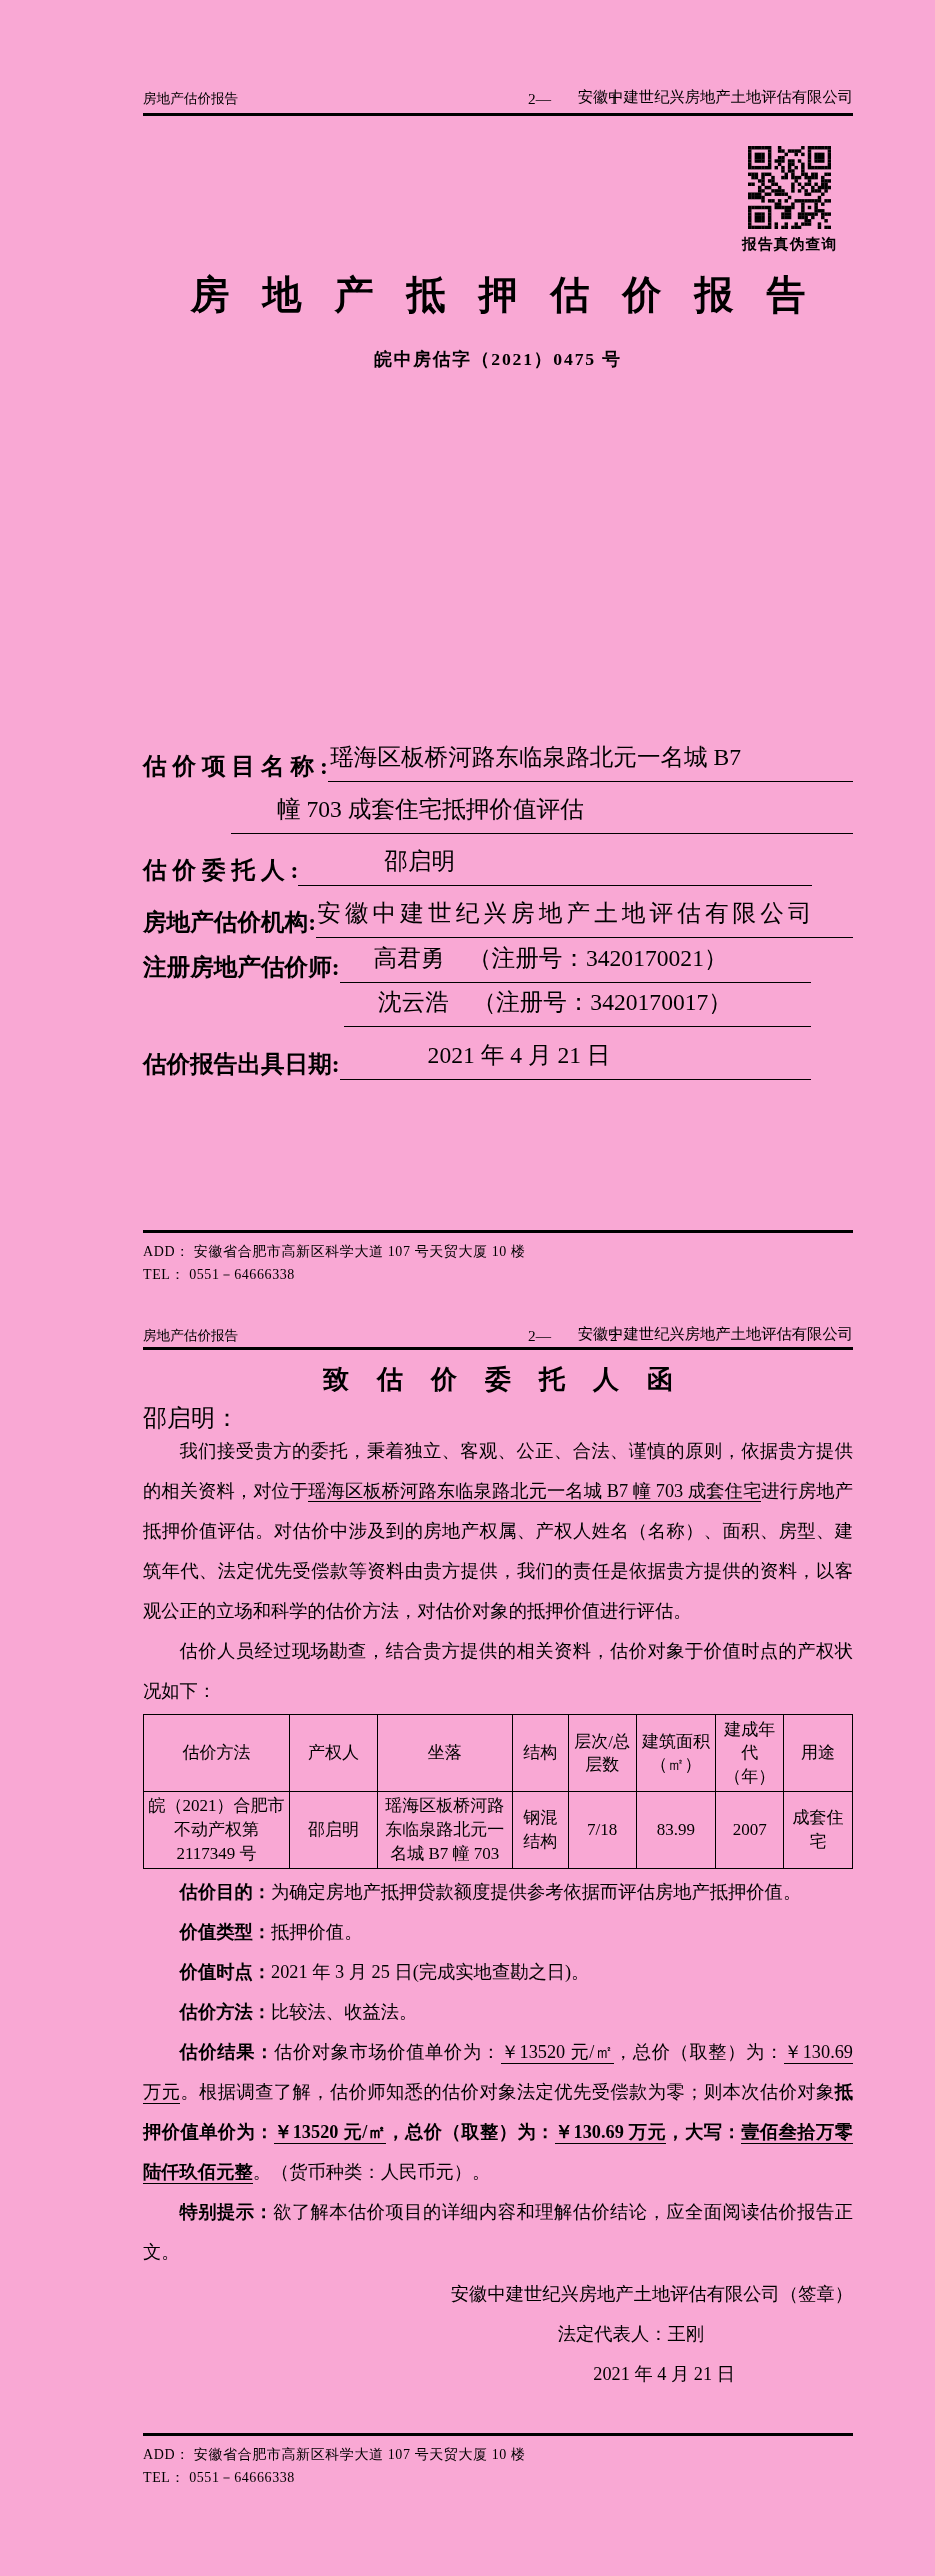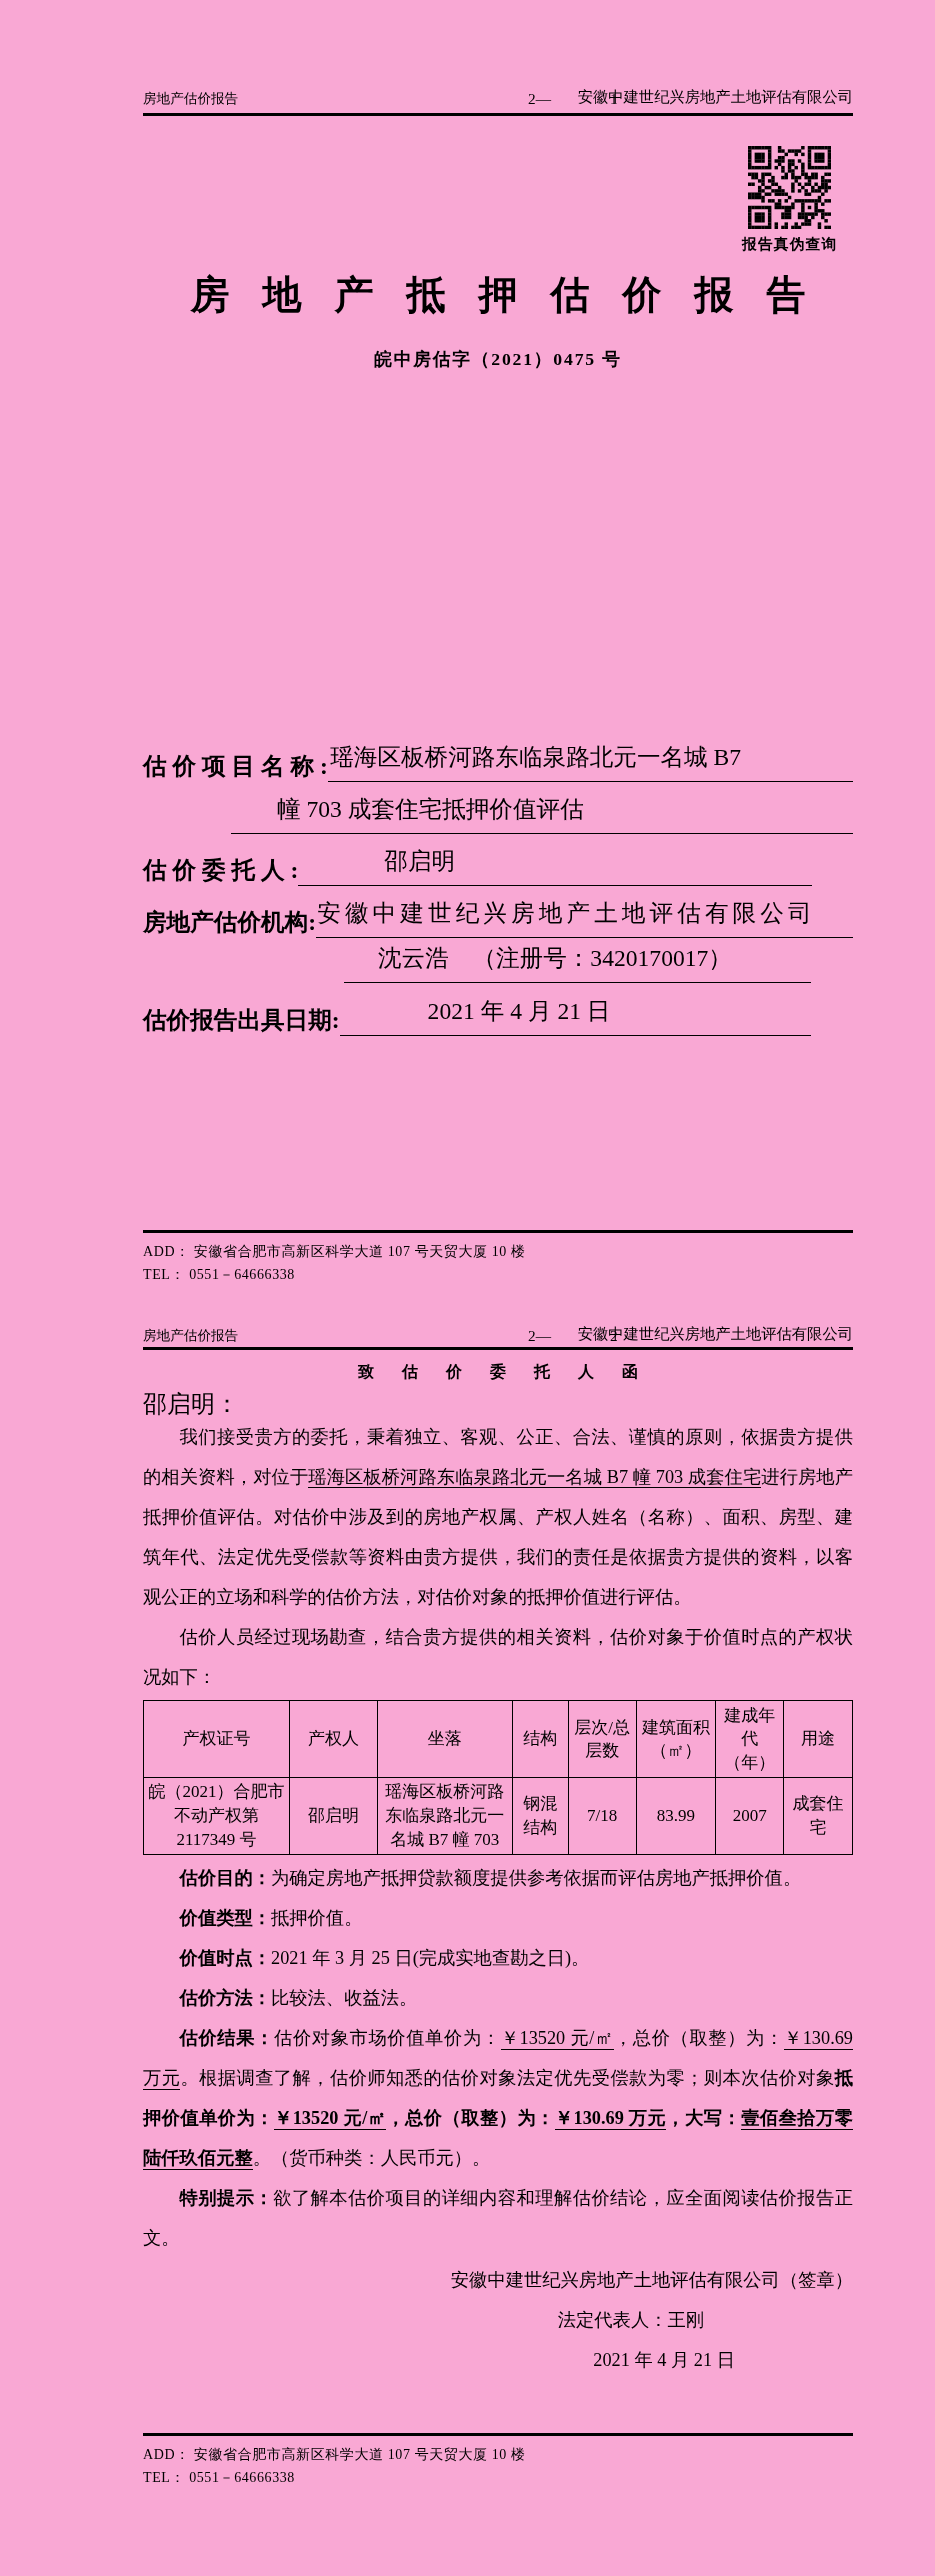--- a/index.html
+++ b/index.html
@@ -48,21 +48,21 @@
   .v-date     { padding-left:88px; margin-right:42px; }
 
   
   .pfoot { position:absolute; left:143px; right:83px; }
   .page1 .pfoot { top:1230px; }
   .page2 .pfoot { top:1145px; }
   .rule-foot { height:2.9px; margin-bottom:7px; }
   .foot-line { font-size:14px; line-height:23.6px; letter-spacing:0.6px; white-space:nowrap; }
 
   
-  .letter-title { margin-top:11.8px; text-align:center; font-size:16px; font-weight:bold;
+  .letter-title { margin-top:11.8px; text-align:center; font-size:26px; font-weight:bold;
                   letter-spacing:28px; padding-left:28px; white-space:nowrap; }
   .salutation { margin-top:8.3px; font-size:24px; line-height:26px; }
   .para { font-size:18.3px; line-height:40px; text-align:justify; }
   .indent { text-indent:2em; }
   .mt6 { margin-top:3.5px; }
   .b { font-weight:bold; }
   .u { border-bottom:1.2px solid #000; padding-bottom:0.6px; }
 
   .ptable { width:100%; border-collapse:collapse; margin-top:3.5px; font-size:17px; table-layout:fixed; }
   .ptable th, .ptable td { border:1.2px solid #000; text-align:center; vertical-align:middle;
@@ -99,20 +99,24 @@
       <div class="frow mb34">
         <span class="fvalue v-project2">幢 703 成套住宅抵押价值评估</span>
       </div>
       <div class="frow mb34">
         <span class="flabel">估 价 委 托 人 :</span>
         <span class="fvalue v-client">邵启明</span>
       </div>
       <div class="frow mb22">
         <span class="flabel">房地产估价机构:</span>
         <span class="fvalue v-agency">安徽中建世纪兴房地产土地评估有限公司</span>
+      </div>
+      <div class="frow mb20">
+        <span class="flabel">注册房地产估价师:</span>
+        <span class="fvalue v-appr">高君勇　（注册号：3420170021）</span>
       </div>
       <div class="frow mb36">
         <span class="fvalue v-appr2">沈云浩　（注册号：3420170017）</span>
       </div>
       <div class="frow">
         <span class="flabel">估价报告出具日期:</span>
         <span class="fvalue v-date">2021 年 4 月 21 日</span>
       </div>
     </div>
   </div>
@@ -452,21 +456,21 @@
           <col style="width:12.4%">
           <col style="width:19%">
           <col style="width:7.9%">
         <col style="width:9.6%">
           <col style="width:11.2%">
           <col style="width:9.6%">
           <col style="width:9.7%">
       </colgroup>
       <thead>
         <tr>
-          <th>产权证号</th>
+          <th>估价方法</th>
           <th>产权人</th>
           <th>坐落</th>
           <th>结构</th>
           <th>层次/总层数</th>
           <th>建筑面积（㎡）</th>
           <th>建成年代（年）</th>
           <th>用途</th>
         </tr>
       </thead>
       <tbody>

